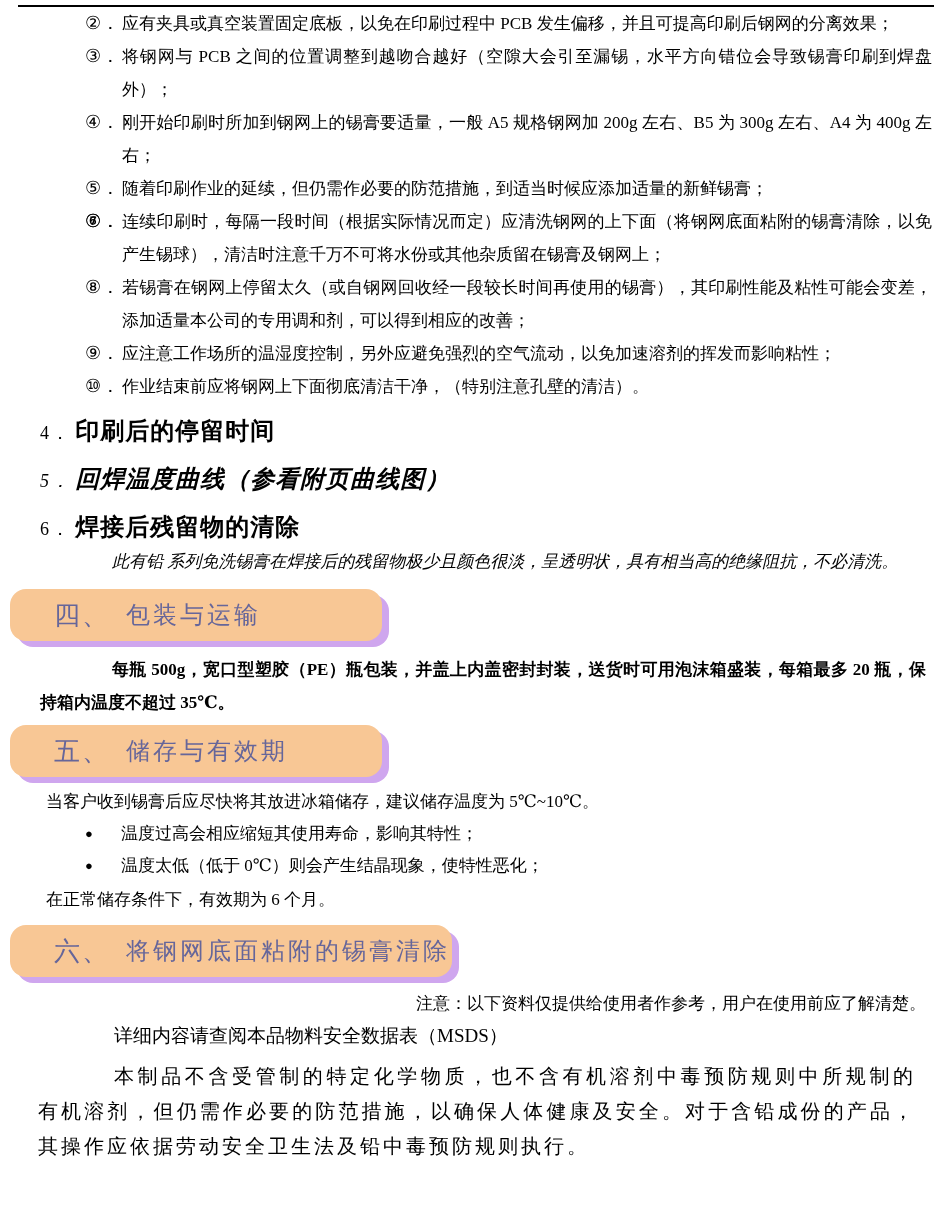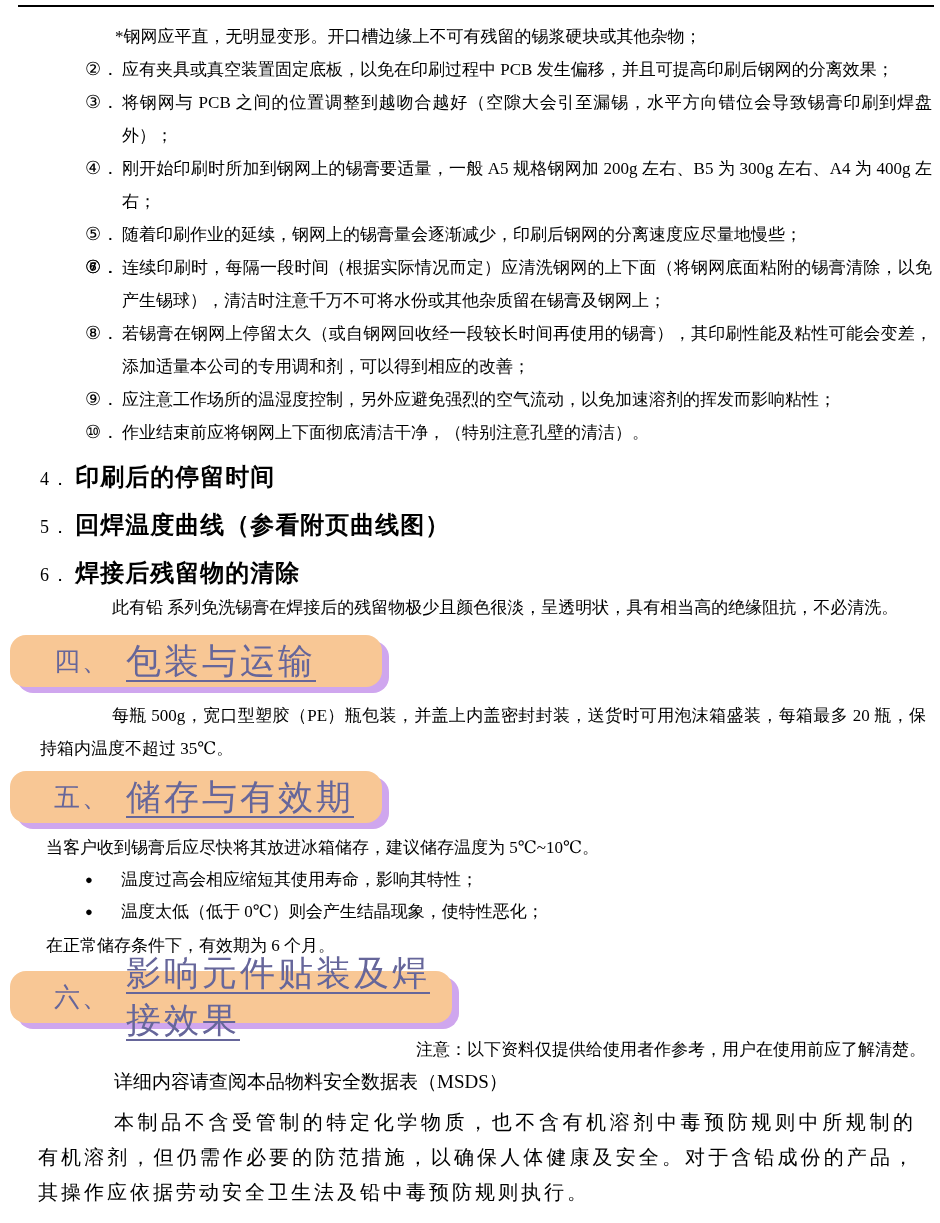--- a/index.html
+++ b/index.html
@@ -19,43 +19,43 @@
 
   
   .sec-head{margin:12px 0 0 40px;font-size:17px;}
   .sec-head .h-num{font-size:18px;letter-spacing:2px;}
   .sec-head .h-title{
     font-family:"Liberation Sans","DejaVu Sans",sans-serif;
     font-weight:bold;font-size:24px;letter-spacing:1px;
   }
   .sec-body{margin:4px 18px 0 40px;font-size:17px;line-height:31px;
     text-indent:72px;text-align:justify;}
-  .sec-body.single{line-height:30px;}
+  .sec-body.single{line-height:30px;font-style:italic;}
 
   
   .banner{
     margin-left:10px;margin-right:0;
     background:#F8C795;
     border-radius:16px;
     box-shadow:7px 6px 0 0 #CFA6EE;
     height:52px;
     display:flex;align-items:center;
     padding-left:44px;box-sizing:border-box;
   }
   .banner .b-num{font-size:26px;color:#66669A;margin-right:16px;letter-spacing:2px;}
   .banner .b-title{
-    font-size:35px;color:#66669A;letter-spacing:3px;
-    text-decoration:underline;text-underline-offset:7px;text-decoration-thickness:2px;
+    font-size:24px;color:#66669A;letter-spacing:3px;
+    text-underline-offset:7px;text-decoration-thickness:2px;
   }
   .banner.w1{width:372px;margin-top:12px;}
   .banner.w2{width:372px;margin-top:6px;}
   .banner.w3{width:442px;margin-top:10px;}
 
   .pack-body{margin:12px 14px 0 40px;font-size:17px;line-height:33px;
-    text-indent:72px;text-align:justify;}
+    text-indent:72px;text-align:justify;font-weight:bold;}
 
   .plain{margin:10px 14px 0 46px;font-size:17px;line-height:30px;}
   .bullet-row{position:relative;margin:2px 14px 0 85px;padding-left:36px;
     font-size:17px;line-height:30px;}
   .bullet-row .dot{position:absolute;left:0;top:0;font-size:13px;}
 
   .note-line1{margin:12px 14px 0 46px;font-size:17px;line-height:30px;text-align:right;}
   .note-line2{margin:2px 14px 0 114px;font-size:19px;line-height:30px;}
 
   .final-par{
@@ -64,38 +64,37 @@
     text-indent:76px;text-align:justify;
     font-family:"Liberation Serif","DejaVu Serif",serif;
   }
 </style>
 </head>
 <body>
 
 <div class="page">
   <div class="toprule"></div>
 
-  <div class="intro">*钢网应平直，无明显变形。开口槽边缘上不可有残留的锡浆硬块或其他杂物；</div>
 
   <div class="steps">
     <div class="step">
       <span class="num">②．</span>
       <span>应有夹具或真空装置固定底板，以免在印刷过程中 PCB 发生偏移，并且可提高印刷后钢网的分离效果；</span>
     </div>
     <div class="step">
       <span class="num">③．</span>
       <span>将钢网与 PCB 之间的位置调整到越吻合越好（空隙大会引至漏锡，水平方向错位会导致锡膏印刷到焊盘外）；</span>
     </div>
     <div class="step">
       <span class="num">④．</span>
       <span>刚开始印刷时所加到钢网上的锡膏要适量，一般 A5 规格钢网加 200g 左右、B5 为 300g 左右、A4 为 400g 左右；</span>
     </div>
     <div class="step">
       <span class="num">⑤．</span>
-      <span>随着印刷作业的延续，钢网上的锡膏量会逐渐减少，印刷后钢网的分离速度应尽量地慢些；</span>
+      <span>随着印刷作业的延续，但仍需作必要的防范措施，到适当时候应添加适量的新鲜锡膏；</span>
     </div>
     <div class="step">
       <span class="num">⑥．</span>
     </div>
     <div class="step">
       <span class="num">⑦．</span>
       <span>连续印刷时，每隔一段时间（根据实际情况而定）应清洗钢网的上下面（将钢网底面粘附的锡膏清除，以免产生锡球），清洁时注意千万不可将水份或其他杂质留在锡膏及钢网上；</span>
     </div>
     <div class="step">
       <span class="num">⑧．</span>
@@ -109,21 +108,21 @@
       <span class="num">⑩．</span>
       <span>作业结束前应将钢网上下面彻底清洁干净，（特别注意孔壁的清洁）。</span>
     </div>
   </div>
 
   <div class="sec-head">
     <span class="h-num">4．</span>
     <span class="h-title">印刷后的停留时间</span>
   </div>
 
-  <div class="sec-head" style="margin-top:16px;">
+  <div class="sec-head" style="margin-top:16px;font-style:italic;">
     <span class="h-num">5．</span>
     <span class="h-title">回焊温度曲线（参看附页曲线图）</span>
   </div>
 
   <div class="sec-head" style="margin-top:16px;">
     <span class="h-num">6．</span>
     <span class="h-title">焊接后残留物的清除</span>
   </div>
   <div class="sec-body single">此有铅 系列免洗锡膏在焊接后的残留物极少且颜色很淡，呈透明状，具有相当高的绝缘阻抗，不必清洗。</div>
 
@@ -143,18 +142,18 @@
     <span>温度过高会相应缩短其使用寿命，影响其特性；</span>
   </div>
   <div class="bullet-row">
     <span class="dot">●</span>
     <span>温度太低（低于 0℃）则会产生结晶现象，使特性恶化；</span>
   </div>
   <div class="plain" style="margin-top:4px;">在正常储存条件下，有效期为 6 个月。</div>
 
   <div class="banner w3">
     <span class="b-num">六、</span>
-    <span class="b-title">影响元件贴装及焊接效果</span>
+    <span class="b-title">将钢网底面粘附的锡膏清除</span>
   </div>
   <div class="note-line1">注意：以下资料仅提供给使用者作参考，用户在使用前应了解清楚。</div>
   <div class="note-line2">详细内容请查阅本品物料安全数据表（MSDS）</div>
   <div class="final-par">本制品不含受管制的特定化学物质，也不含有机溶剂中毒预防规则中所规制的有机溶剂，但仍需作必要的防范措施，以确保人体健康及安全。对于含铅成份的产品，其操作应依据劳动安全卫生法及铅中毒预防规则执行。</div>
 </div>
 
 </body></html>

